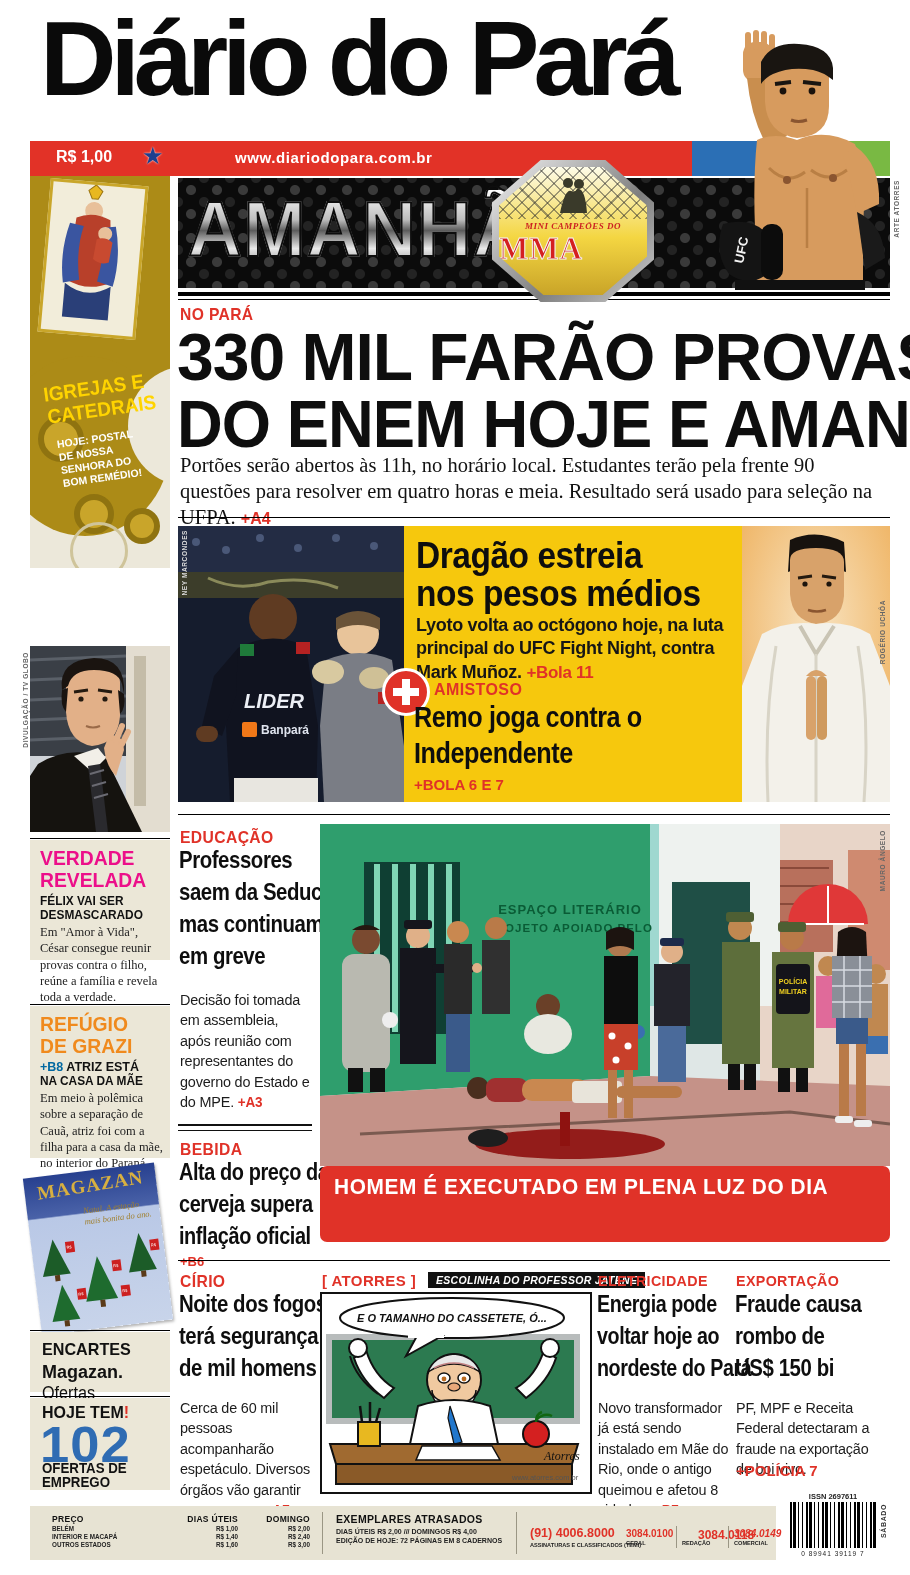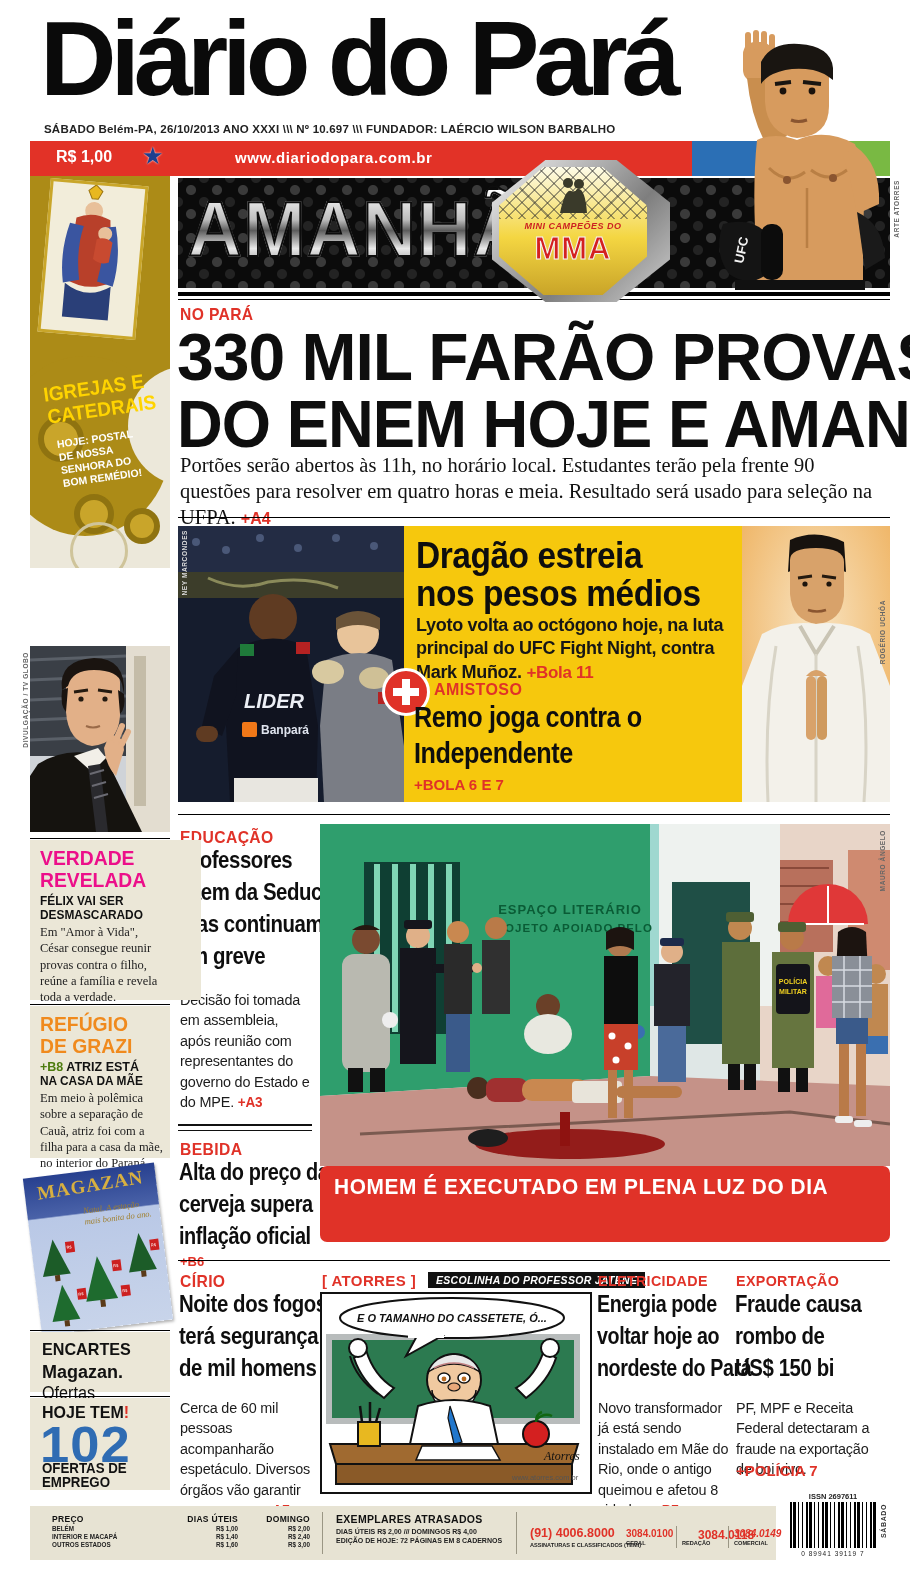--- a/index.html
+++ b/index.html
@@ -66,43 +66,42 @@
   .tdb-box{background:#ea1390;}
   .tdb-logo{font-family:"Liberation Serif",serif;font-style:italic;font-weight:700;color:#ffd400;}
   .blue-num{color:#2f6cb3;font-weight:900;}
 </style>
 </head>
 <body>
 
 <div class="page">
 
   <div class="abs mast-title" style="left:40px;top:8px;">Diário do Pará</div>
-  <div class="abs dateline" style="left:44px;top:123px;">SÁBADO Belém-PA, 26/10/2013 ANO XXXI \\\ Nº 10.697 \\\ FUNDADOR: LAÉRCIO WILSON BARBALHO</div>
 
   <div class="abs ribbon" style="left:30px;top:141px;width:662px;height:35px;"></div>
   <div class="abs" style="left:692px;top:141px;width:72px;height:35px;background:#2b6fb5;"></div>
   <div class="abs" style="left:764px;top:141px;width:126px;height:35px;background:#79b943;"></div>
   <div class="abs ribbon-txt" style="left:56px;top:148px;font-size:16px;">R$ 1,00</div>
   <div class="abs" style="left:142px;top:142px;font-size:24px;color:#1b3f8f;text-shadow:0 0 2px #fff;">★</div>
   <div class="abs ribbon-txt" style="left:235px;top:149px;font-size:15px;letter-spacing:.6px;">www.diariodopara.com.br</div>
 
   <div class="abs banner" style="left:178px;top:178px;width:712px;height:110px;">
     <span class="abs amanha cx" style="left:10px;top:12px;transform:scaleX(.95);">AMANHÃ</span>
   </div>
 
-  <div class="abs oct oct-outer" style="left:492px;top:160px;width:178px;height:142px;z-index:4;">
+  <div class="abs oct oct-outer" style="left:492px;top:160px;width:162px;height:142px;z-index:4;font-family:Liberation Serif, serif;">
     <div class="abs oct oct-inner" style="left:7px;top:7px;width:148px;height:128px;">
       <div class="abs mesh" style="left:0;top:0;width:148px;height:52px;"></div>
       <svg class="abs" style="left:56px;top:8px;" width="36" height="40" viewBox="0 0 36 40">
         <circle cx="13" cy="8" r="5" fill="#3a3a2a"></circle>
           <circle cx="24" cy="9" r="5" fill="#3a3a2a"></circle>
         <path d="M5,38 Q10,14 16,16 Q20,18 22,14 Q30,12 32,38 Z" fill="#3a3a2a"></path>
       </svg>
       <div class="abs mma-top" style="left:0;top:54px;width:148px;text-align:center;">MINI CAMPEÕES DO</div>
-      <div class="abs mma" style="left:0;top:64px;width:148px;text-align:center;">MMA</div>
+      <div class="abs mma" style="left:0;top:64px;width:148px;text-align:left;">MMA</div>
     </div>
   </div>
 
   <svg class="abs" style="left:695px;top:28px;z-index:5;" width="205" height="262" viewBox="0 0 205 262">
 
     <rect x="48" y="14" width="30" height="40" rx="12" fill="#d79b5e"></rect>
     <rect x="50" y="4" width="6" height="18" rx="3" fill="#d79b5e"></rect>
     <rect x="58" y="2" width="6" height="20" rx="3" fill="#d79b5e"></rect>
     <rect x="66" y="3" width="6" height="19" rx="3" fill="#d79b5e"></rect>
     <rect x="74" y="6" width="6" height="16" rx="3" fill="#d79b5e"></rect>
@@ -456,33 +455,33 @@
     <path d="M44,46 L58,44 M68,44 L82,46" stroke="#241a10" stroke-width="3"></path>
     <circle cx="51" cy="53" r="2.6" fill="#241a10"></circle>
       <circle cx="75" cy="53" r="2.6" fill="#241a10"></circle>
     <path d="M56,80 Q63,83 70,80" stroke="#9a6a48" stroke-width="2" fill="none"></path>
     <path d="M78,92 Q92,84 94,104 L86,130 Q76,120 74,102 Z" fill="#e2b088"></path>
     <path d="M80,92 L84,78 M86,94 L92,80 M92,98 L98,86" stroke="#e2b088" stroke-width="6" stroke-linecap="round"></path>
   </svg>
   <div class="abs vcredit" style="left:22px;top:652px;">DIVULGAÇÃO / TV GLOBO</div>
 
   <div class="abs rule" style="left:30px;top:838px;width:140px;"></div>
-  <div class="abs panel" style="left:30px;top:840px;width:140px;height:160px;padding-left:31px;">
+  <div class="abs panel" style="left:30px;top:840px;width:140px;height:120px;">
     <div class="abs heavy cx" style="left:10px;top:6px;font-size:21px;color:#ec0f8a;transform:scaleX(.92);">VERDADE</div>
     <div class="abs heavy cx" style="left:10px;top:28px;font-size:21px;color:#ec0f8a;transform:scaleX(.92);">REVELADA</div>
     <div class="abs heavy cx" style="left:10px;top:54px;font-size:12.5px;transform:scaleX(.95);">FÉLIX VAI SER</div>
     <div class="abs heavy cx" style="left:10px;top:68px;font-size:12.5px;transform:scaleX(.95);">DESMASCARADO</div>
     <p class="abs serif" style="left:10px;top:84px;width:124px;margin:0;font-size:12.5px;line-height:1.3;color:#222;">Em "Amor à Vida", César consegue reunir provas contra o filho, reúne a família e revela toda a verdade.</p>
   </div>
 
   <div class="abs rule" style="left:30px;top:1004px;width:140px;"></div>
   <div class="abs panel" style="left:30px;top:1006px;width:140px;height:152px;">
     <div class="abs heavy cx" style="left:10px;top:6px;font-size:21px;color:#f08a1d;transform:scaleX(.92);">REFÚGIO</div>
     <div class="abs heavy cx" style="left:10px;top:28px;font-size:21px;color:#f08a1d;transform:scaleX(.92);">DE GRAZI</div>
-    <div class="abs" style="left:10px;top:54px;font-size:12.5px;font-weight:900;"><span style="color:#4d7c0f;">+B8</span> <span>ATRIZ ESTÁ</span></div>
+    <div class="abs" style="left:10px;top:54px;font-size:12.5px;font-weight:900;"><span style="color:#0369a1;">+B8</span> <span>ATRIZ ESTÁ</span></div>
     <div class="abs heavy cx" style="left:10px;top:68px;font-size:12.5px;transform:scaleX(.95);">NA CASA DA MÃE</div>
     <p class="abs serif" style="left:10px;top:84px;width:126px;margin:0;font-size:12.5px;line-height:1.3;color:#222;">Em meio à polêmica sobre a separação de Cauã, atriz foi com a filha para a casa da mãe, no interior do Paraná.</p>
   </div>
 
   <div class="abs" style="left:28px;top:1164px;width:142px;height:170px;">
     <div class="abs" style="left:4px;top:6px;width:132px;height:158px;transform:rotate(-7deg);background:linear-gradient(180deg,#27408f 0%,#4a62a8 26%,#b9c8e6 27%,#c8d4ea 100%);box-shadow:1px 2px 3px rgba(0,0,0,.3);overflow:hidden;">
       <div class="abs" style="left:0;top:4px;width:132px;text-align:center;font-family:'Liberation Serif',serif;font-weight:700;font-size:19px;letter-spacing:1px;color:#d8b040;transform:rotate(-2deg);">MAGAZAN</div>
       <div class="abs serif" style="left:56px;top:34px;width:72px;font-style:italic;font-size:8.5px;line-height:1.25;color:#a08030;">Natal. A estação mais bonita do ano.</div>
       <svg class="abs" style="left:0;top:48px;" width="132" height="110" viewBox="0 0 132 110">
         <polygon points="22,16 36,52 8,52" fill="#1c5c28"></polygon>

